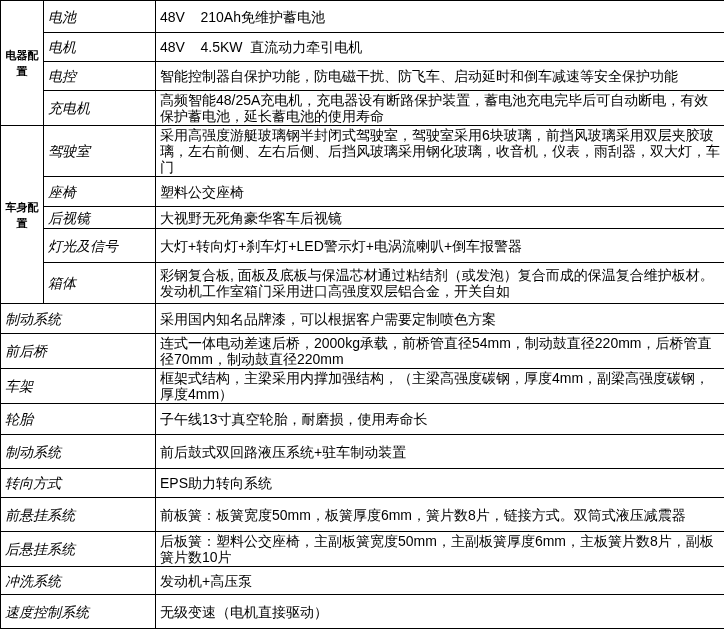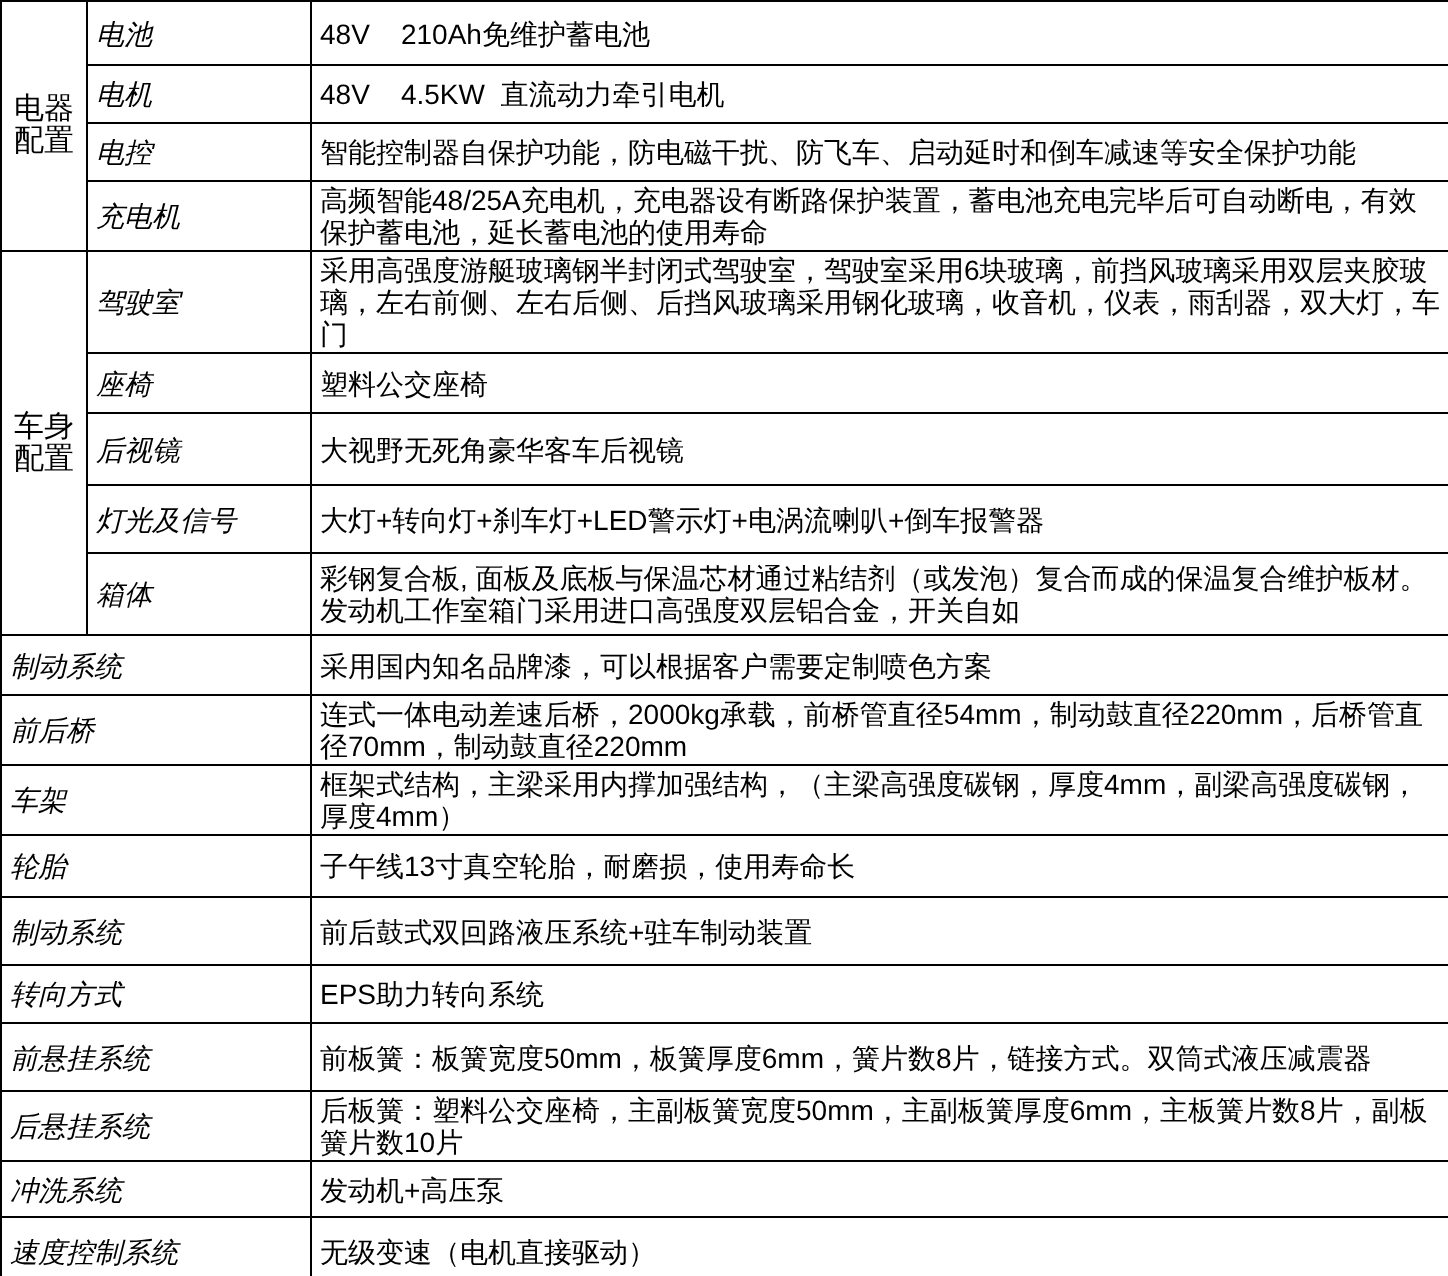--- a/index.html
+++ b/index.html
@@ -19,23 +19,23 @@
   }
   table.spec-table td {
     border: 1px solid #000000;
     vertical-align: middle;
     padding: 1px 4px;
     line-height: 16px;
     overflow: hidden;
   }
   td.group {
     text-align: center;
-    font-weight: normal;
+    font-weight: bold;
     padding: 0 5px;
-    font-size: 15px;
+    font-size: 11px;
     line-height: 18px;
     word-break: break-all;
   }
   td.label {
     padding-left: 5px;
     white-space: nowrap;
     font-style: italic;
   }
   td.value {
     white-space: pre-wrap;
@@ -74,21 +74,21 @@
       </tr>
       <tr style="height:45px">
         <td class="group" rowspan="5">车身配置</td>
         <td class="label">驾驶室</td>
         <td class="value">采用高强度游艇玻璃钢半封闭式驾驶室，驾驶室采用6块玻璃，前挡风玻璃采用双层夹胶玻璃，左右前侧、左右后侧、后挡风玻璃采用钢化玻璃，收音机，仪表，雨刮器，双大灯，车门</td>
       </tr>
       <tr style="height:30px">
         <td class="label">座椅</td>
         <td class="value">塑料公交座椅</td>
       </tr>
-      <tr style="height:36px">
+      <tr style="height:22px">
         <td class="label">后视镜</td>
         <td class="value">大视野无死角豪华客车后视镜</td>
       </tr>
       <tr style="height:34px">
         <td class="label">灯光及信号</td>
         <td class="value">大灯+转向灯+刹车灯+LED警示灯+电涡流喇叭+倒车报警器</td>
       </tr>
       <tr style="height:41px">
         <td class="label">箱体</td>
         <td class="value">彩钢复合板, 面板及底板与保温芯材通过粘结剂（或发泡）复合而成的保温复合维护板材。发动机工作室箱门采用进口高强度双层铝合金，开关自如</td>

